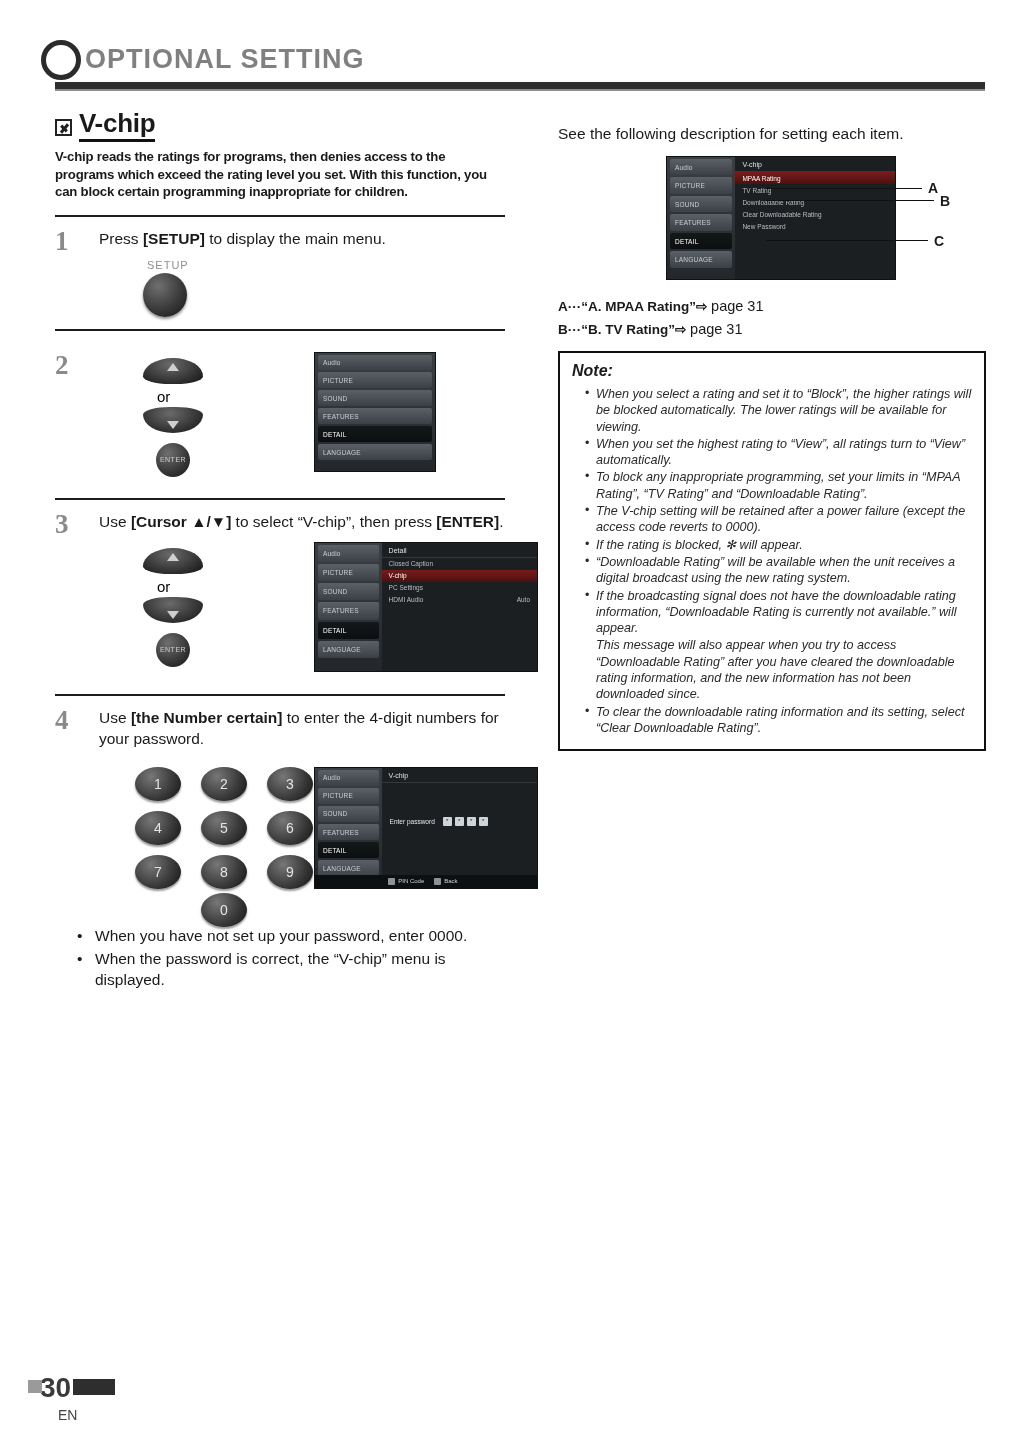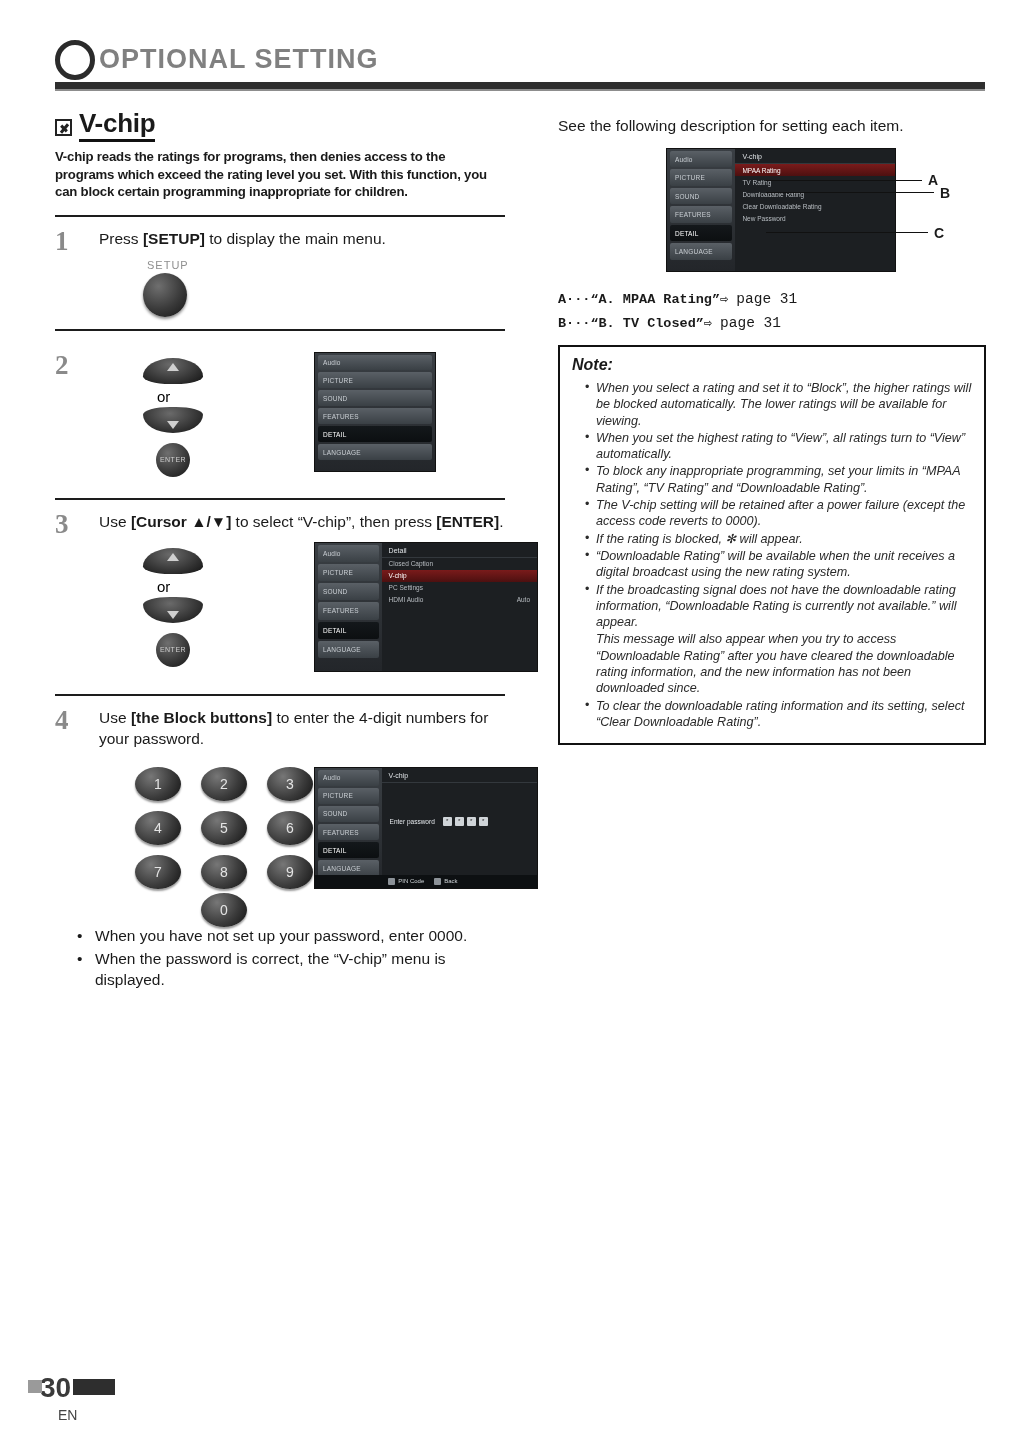--- a/index.html
+++ b/index.html
@@ -1,20 +1,20 @@
 <!DOCTYPE html>
 <html><head>
 <meta charset="utf-8">
 <style>
   html,body{margin:0;padding:0;background:#ffffff;}
   body{width:1032px;height:1456px;position:relative;font-family:"Liberation Sans",sans-serif;color:#1a1a1a;}
   .page{position:absolute;inset:0;}
 
   
-  .header{position:absolute;left:55px;top:40px;width:930px;height:48px;}
+  .header{position:absolute;left:41px;top:40px;width:930px;height:48px;}
   .hdr-o{position:absolute;left:0;top:0;width:40px;height:40px;border:5px solid #2b2b2b;border-radius:50%;box-sizing:border-box;}
   .hdr-title{position:absolute;left:44px;top:4px;font-size:27px;letter-spacing:1px;font-weight:700;color:#5d5d5d;
     font-family:"Liberation Sans",sans-serif;opacity:.78;}
   .hdr-rule{position:absolute;left:55px;top:82px;width:930px;height:7px;background:#2e2e2e;}
   .hdr-rule2{position:absolute;left:55px;top:89px;width:930px;height:2px;background:#8d8d8d;}
 
   
   .col-left{position:absolute;left:55px;top:108px;width:450px;}
   .col-right{position:absolute;left:558px;top:108px;width:428px;}
 
@@ -70,21 +70,21 @@
   .tv .fbtn{font-size:6px;color:#cfd4d8;display:flex;align-items:center;gap:3px;}
   .tv .fbtn i{display:inline-block;width:7px;height:7px;background:#8c9298;border-radius:1px;}
   .pwdots{display:flex;gap:3px;align-items:center;}
   .pwdots span{width:9px;height:9px;background:#cfd4d8;color:#222;font-size:6px;display:flex;align-items:center;justify-content:center;border-radius:1px;}
 
   
   .rtext{font-size:15.5px;line-height:21px;margin-bottom:12px;}
   .callout{position:relative;margin:6px 0 14px 108px;}
   .leader{position:absolute;background:#111;height:1px;}
   .leadlbl{position:absolute;font-size:14px;font-weight:700;}
-  .abc-line{font-size:13.5px;font-weight:700;margin:7px 0 0 0;font-family:Liberation Mono, monospace;}
+  .abc-line{font-size:13.5px;font-weight:700;margin:7px 0 0 0;}
   .abc-line .pg{font-weight:400;font-size:14.5px;}
   .note{border:2px solid #111;padding:9px 12px 12px 12px;margin-top:14px;}
   .note h4{margin:0 0 6px 0;font-size:16px;font-style:italic;font-weight:700;}
   .note ul{margin:0;padding-left:15px;list-style:none;}
   .note li{font-size:12.6px;line-height:16.3px;font-style:italic;color:#2a2a2a;position:relative;padding-left:9px;margin-bottom:1px;}
   .note li:before{content:"•";position:absolute;left:-2px;top:-1px;font-style:normal;}
   .note li.cont{padding-left:9px;}
   .note li.cont:before{content:"";}
 
   
@@ -209,21 +209,21 @@
             </div>
           </div>
         </div>
       </div>
     </div>
 
     <div class="step" style="margin-top:2px;">
       <div class="step-inner">
         <div class="step-num">4</div>
         <div class="step-text">
-          <span>Use </span><b>[the Block buttons]</b><span> to enter the 4-digit numbers for your password.</span>
+          <span>Use </span><b>[the Number certain]</b><span> to enter the 4-digit numbers for your password.</span>
         </div>
 
         <div class="art-row" style="height:160px;">
           <div class="numpad" style="position:absolute;left:36px;top:8px;">
             <div class="numkey">1</div>
             <div class="numkey">2</div>
             <div class="numkey">3</div>
             <div class="numkey">4</div>
             <div class="numkey">5</div>
             <div class="numkey">6</div>
@@ -276,21 +276,21 @@
       </div>
       <div style="position:relative;padding-left:18px;font-size:15.5px;line-height:21px;">
         <span style="position:absolute;left:0;top:0;">•</span>
         <span>When the password is correct, the “V-chip” menu is displayed.</span>
       </div>
     </div>
   </div>
 
   <div class="col-right">
 
-    <div class="rtext" style="margin-top:7px;">See the following description for setting each item.</div>
+    <div class="rtext" style="margin-top:15px;">See the following description for setting each item.</div>
 
     <div class="callout" style="height:128px;">
       <div class="tv" style="position:absolute;left:0;top:0;width:228px;height:122px;">
         <div class="side">
           <div class="sideitem">Audio</div>
           <div class="sideitem">PICTURE</div>
           <div class="sideitem">SOUND</div>
           <div class="sideitem">FEATURES</div>
           <div class="sideitem sel">DETAIL</div>
           <div class="sideitem">LANGUAGE</div>
@@ -321,21 +321,21 @@
       <div class="leadlbl" style="left:262px;top:24px;">A</div>
       <div class="leadlbl" style="left:274px;top:37px;">B</div>
       <div class="leadlbl" style="left:268px;top:77px;">C</div>
     </div>
 
     <div class="abc-line">
       <span>A</span><span>···</span><span>“A. MPAA Rating”</span><span>⇨</span>
       <span class="pg">page 31</span>
     </div>
     <div class="abc-line">
-      <span>B</span><span>···</span><span>“B. TV Closed”</span><span>⇨</span>
+      <span>B</span><span>···</span><span>“B. TV Rating”</span><span>⇨</span>
       <span class="pg">page 31</span>
     </div>
 
     <div class="note">
       <h4>Note:</h4>
       <ul>
         <li>When you select a rating and set it to “Block”, the higher ratings will be blocked automatically. The lower ratings will be available for viewing.</li>
         <li>When you set the highest rating to “View”, all ratings turn to “View” automatically.</li>
         <li>To block any inappropriate programming, set your limits in “MPAA Rating”, “TV Rating” and “Downloadable Rating”.</li>
         <li>The V-chip setting will be retained after a power failure (except the access code reverts to 0000).</li>

